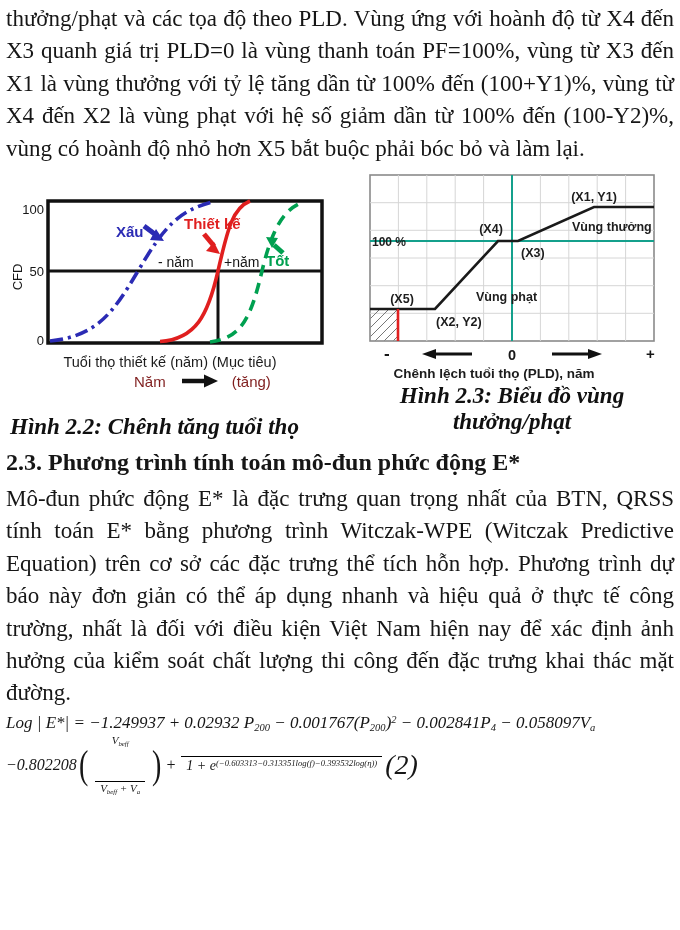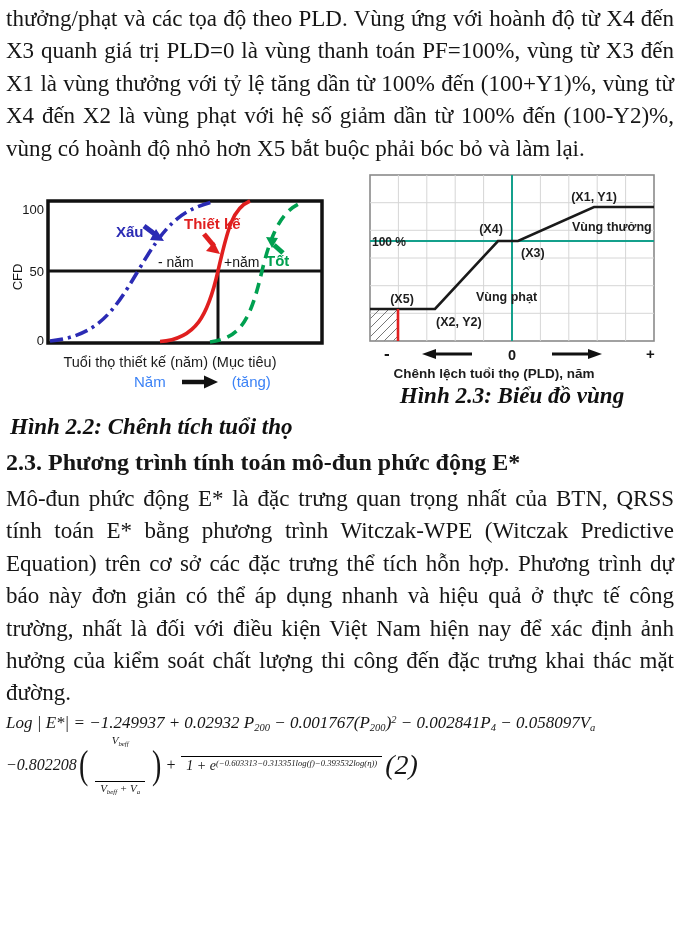--- a/index.html
+++ b/index.html
@@ -6,22 +6,22 @@
   .page{position:relative;width:680px;height:930px;background:#fff;overflow:hidden;
         font-family:"Liberation Serif",serif;color:#161616;}
   .para{font-size:23px;line-height:32.4px;text-align:justify;margin:0;padding:0 6px;}
   #para-top{padding-top:3px;}
   .heading{font-size:24px;font-weight:bold;margin:9px 0 7px;padding:0 6px;}
   .figures{position:relative;height:275px;}
   .fig22{position:absolute;left:0;top:28px;width:340px;}
   .fig23{position:absolute;left:344px;top:0;width:336px;}
   .xlabel22{font-family:"Liberation Sans",sans-serif;font-size:14.5px;text-align:center;
             margin-top:1px;color:#1c1c1c;}
-  .nam-row{display:flex;align-items:flex-end;gap:14px;margin:3px 0 0 134px;
-           font-family:"Liberation Sans",sans-serif;font-size:15px;color:#3b82f6;}
+  .nam-row{display:flex;align-items:flex-start;gap:14px;margin:3px 0 0 134px;
+           font-family:"Liberation Sans",sans-serif;font-size:15px;color:#7f1d1d;}
   .caption{font-style:italic;font-weight:bold;font-size:23px;color:#101010;}
   .cap22{margin:24px 0 0 10px;}
   .cap23{text-align:center;line-height:25.5px;margin-top:2px;}
   .axis-label23{font-family:Liberation Sans, sans-serif;font-weight:bold;font-size:13.5px;
                 text-align:center;margin:-3px 36px 0 0;color:#1c1c1c;}
   .tick{font-family:"Liberation Sans",sans-serif;font-size:13px;fill:#161616;}
   .clbl{font-family:"Liberation Sans",sans-serif;font-size:15px;font-weight:bold;}
   .ann{font-family:"Liberation Sans",sans-serif;font-size:14px;fill:#161616;}
   .glbl{font-family:"Liberation Sans",sans-serif;font-size:12.5px;font-weight:600;fill:#1d1d1d;}
   .gaxis{font-family:"Liberation Sans",sans-serif;fill:#161616;font-weight:bold;}
@@ -82,21 +82,21 @@
 
       <div class="xlabel22">Tuổi thọ thiết kế (năm) (Mục tiêu)</div>
       <div class="nam-row">
         <span>Năm</span>
         <svg width="38" height="16">
           <line x1="2" y1="8" x2="26" y2="8" stroke="#111" stroke-width="4.5"></line>
           <polygon points="24,1.5 38,8 24,14.5" fill="#111"></polygon>
         </svg>
         <span>(tăng)</span>
       </div>
-      <div class="caption cap22">Hình 2.2: Chênh tích tuổi thọ</div>
+      <div class="caption cap22">Hình 2.2: Chênh tăng tuổi thọ</div>
     </div>
 
     <div class="fig23">
       <svg width="336" height="200">
         <defs>
           <pattern id="hatchp" patternUnits="userSpaceOnUse" width="9" height="9">
             <path d="M0,9 L9,0" stroke="#777" stroke-width="1"></path>
           </pattern>
         </defs>
 
@@ -140,20 +140,21 @@
         <polygon points="78,189 92,184 92,194" fill="#111"></polygon>
         <text class="gaxis" x="168" y="195" text-anchor="middle" style="font-size:14.5px">0</text>
         <line x1="208" y1="189" x2="248" y2="189" stroke="#111" stroke-width="3"></line>
         <polygon points="258,189 244,184 244,194" fill="#111"></polygon>
         <text class="gaxis" x="302" y="194" style="font-size:15px">+</text>
       </svg>
 
       <div class="axis-label23">Chênh lệch tuổi thọ (PLD), năm</div>
       <div class="caption cap23">
         <div>Hình 2.3: Biểu đồ vùng</div>
+        <div>thưởng/phạt</div>
       </div>
     </div>
   </div>
 
 
   <h2 class="heading">2.3. Phương trình tính toán mô-đun phức động E*</h2>
 
   <p class="para">Mô-đun phức động E* là đặc trưng quan trọng nhất của BTN, QRSS tính toán E* bằng phương trình Witczak-WPE (Witczak Predictive Equation) trên cơ sở các đặc trưng thể tích hỗn hợp. Phương trình dự báo này đơn giản có thể áp dụng nhanh và hiệu quả ở thực tế công trường, nhất là đối với điều kiện Việt Nam hiện nay để xác định ảnh hưởng của kiểm soát chất lượng thi công đến đặc trưng khai thác mặt đường.</p>
 
   <div class="eq">

